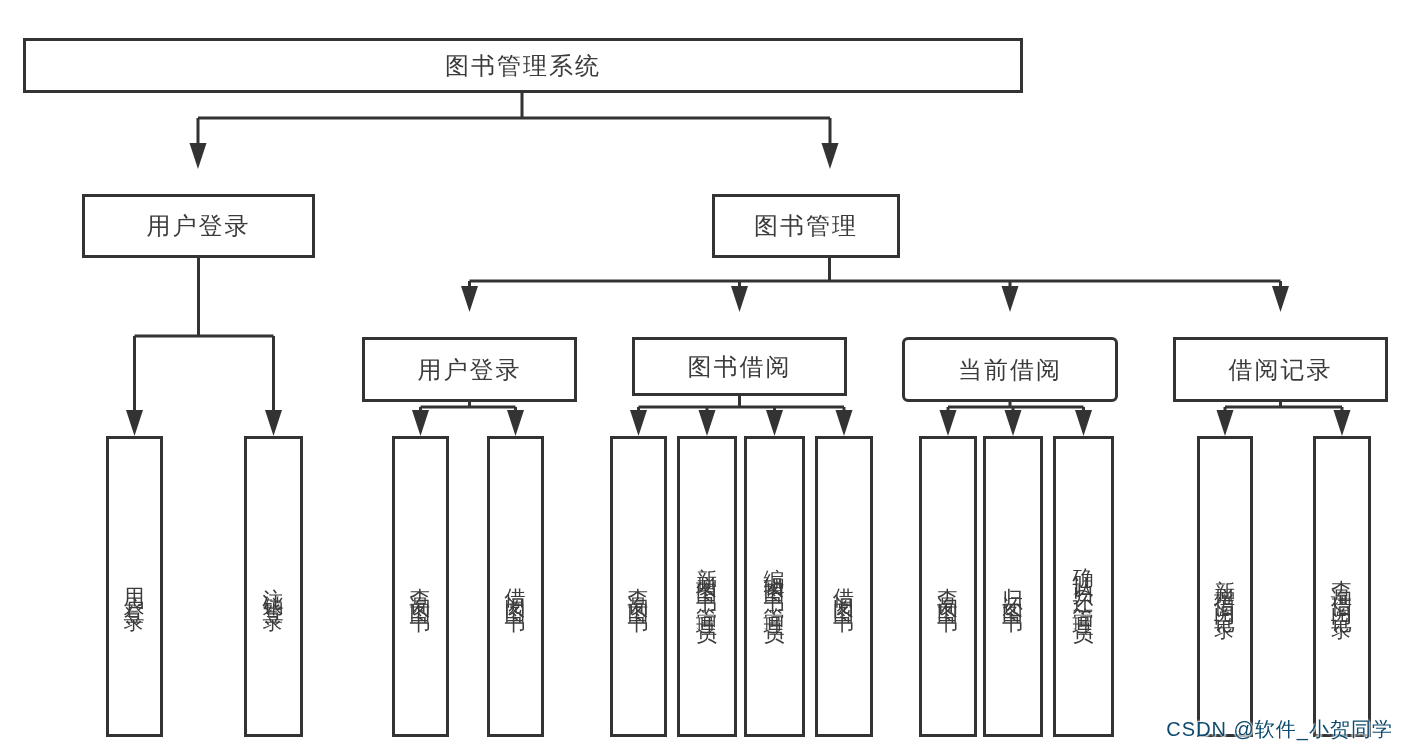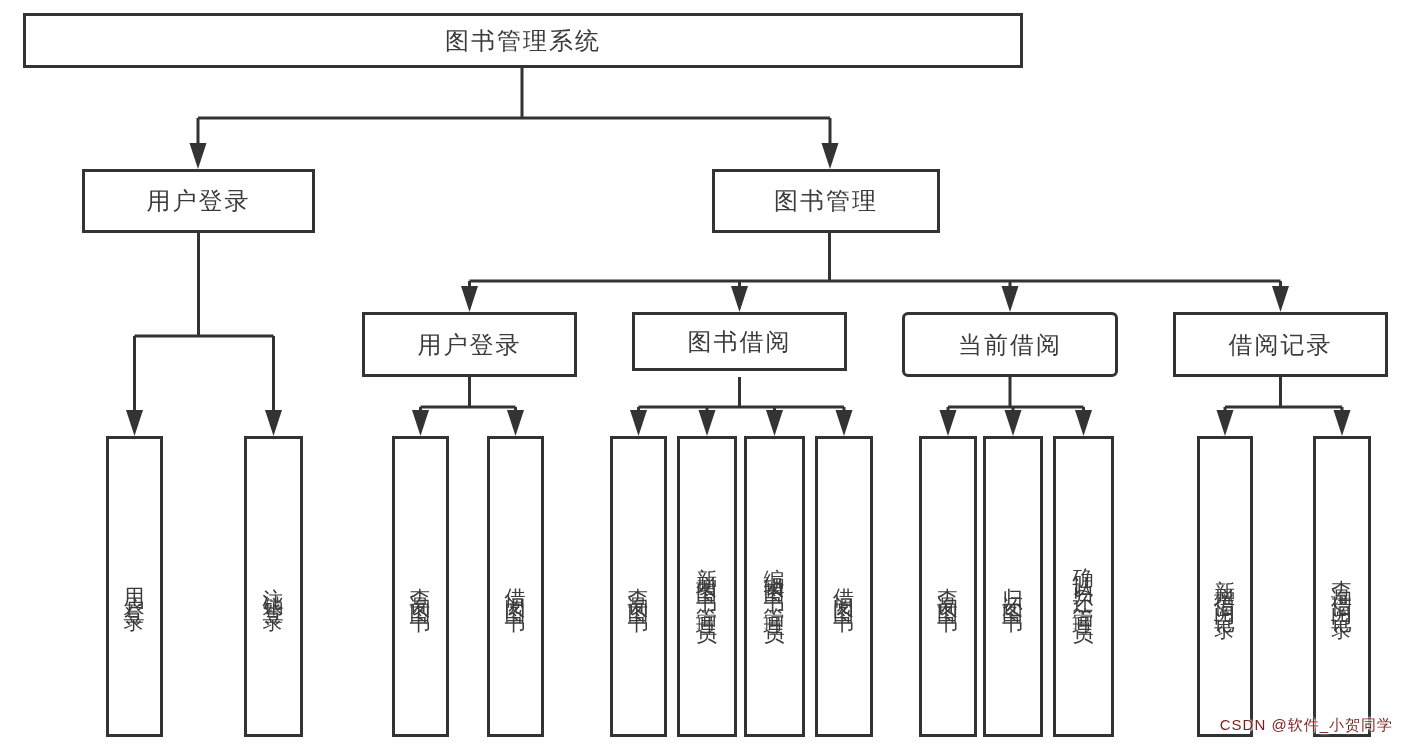--- a/index.html
+++ b/index.html
@@ -16,35 +16,35 @@
     position: absolute;
     background: #ffffff;
     border: 3px solid #333333;
     box-sizing: border-box;
     display: flex;
     align-items: center;
     justify-content: center;
     color: #3b3b3b;
     z-index: 2;
   }
-  .h-node { font-size: 24px; letter-spacing: 2px; white-space: nowrap; }
+  .h-node { font-size: 24px; letter-spacing: 2px; white-space: nowrap; margin-top: 25px; }
   .v-node .vtext {
     writing-mode: vertical-rl;
     text-orientation: mixed;
     font-size: 21px;
     letter-spacing: 8px;
     line-height: 1;
   }
   .watermark {
     position: absolute;
     right: 12px;
     top: 716px;
-    font-size: 15px;
+    font-size: 20px;
     letter-spacing: 1px;
-    color: #7f1d1d;
+    color: #0c4a6e;
     text-shadow: 0 0 3px #ffffff, 1px 1px 2px #ffffff, -1px -1px 2px #ffffff;
     z-index: 5;
     white-space: nowrap;
   }
 </style>
 </head>
 <body>
 
 <div id="canvas">
 
@@ -81,21 +81,21 @@
     </g>
   </svg>
 
   <div class="node h-node" style="left:23px; top:13px; width:1000px; height:55px;">
     <span>图书管理系统</span>
   </div>
 
   <div class="node h-node" style="left:82px; top:169px; width:233px; height:64px;">
     <span>用户登录</span>
   </div>
-  <div class="node h-node" style="left:712px; top:169px; width:228px; height:64px;">
+  <div class="node h-node" style="left:712px; top:169px; width:188px; height:64px;">
     <span>图书管理</span>
   </div>
 
   <div class="node h-node" style="left:362px; top:312px; width:215px; height:65px;">
     <span>用户登录</span>
   </div>
   <div class="node h-node" style="left:632px; top:312px; width:215px; height:59px;">
     <span>图书借阅</span>
   </div>
   <div class="node h-node" style="left:902px; top:312px; width:216px; height:65px;border-radius:6px;">

